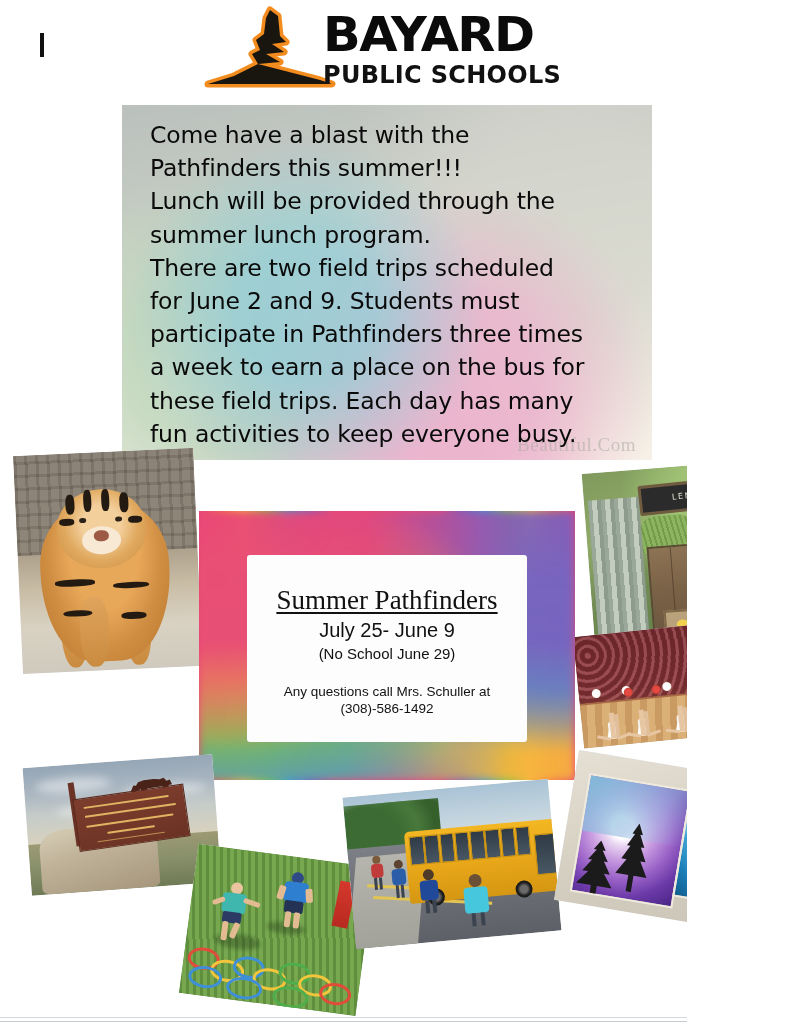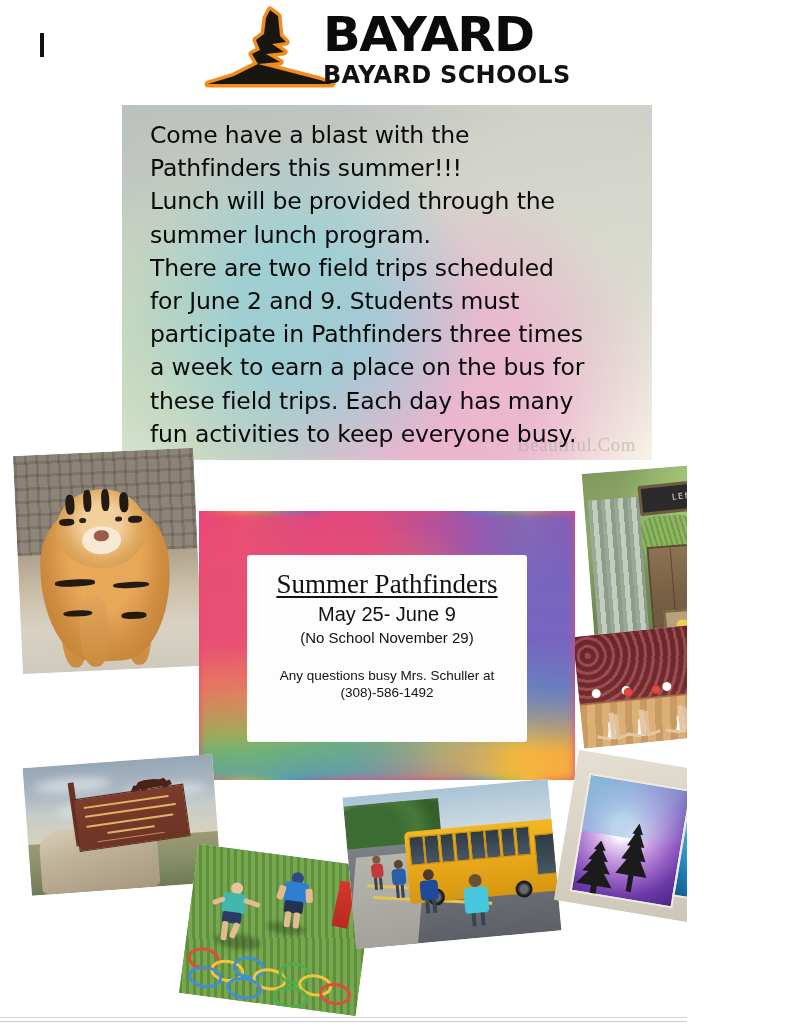--- a/index.html
+++ b/index.html
@@ -297,21 +297,21 @@
   }
   .card-inner{
     position:absolute;left:48px;top:44px;right:48px;bottom:38px;
     background:#fdfdfd;
     z-index:2;
     border-radius:3px;
     filter:blur(0px);
   }
   .card-content{
     position:absolute;left:48px;top:44px;right:48px;bottom:38px;
-    z-index:3;text-align:center;padding-top:14px;
+    z-index:3;text-align:center;padding-top:30px;
   }
   .card-title{
     font-family:"Liberation Serif", serif;
     font-size:27px;font-weight:normal;color:#111;
     text-decoration:underline;
     text-underline-offset:3px;
     letter-spacing:0px;
     line-height:30px;
   }
   .card-dates{
@@ -493,21 +493,21 @@
       <svg viewBox="0 0 140 84" width="140" height="84" aria-hidden="true">
         <g>
           <path d="M70 4 L78 10 L80 30 L86 36 L72 38 L84 46 L66 48 L80 56 L58 58 L120 74 L132 78 L8 78 L34 70 L58 58 L52 48 L60 44 L56 34 L64 28 L66 12 Z" fill="none" stroke="#F28C1E" stroke-width="7" stroke-linejoin="round"></path>
           <path d="M70 4 L78 10 L80 30 L86 36 L72 38 L84 46 L66 48 L80 56 L58 58 L120 74 L132 78 L8 78 L34 70 L58 58 L52 48 L60 44 L56 34 L64 28 L66 12 Z" fill="#19150F"></path>
         </g>
       </svg>
     </div>
 
     <div class="logo-word">
       <div class="logo-bayard">BAYARD</div>
-      <div class="logo-sub">BAYARD SCHOOLS</div>
+      <div class="logo-sub">PUBLIC SCHOOLS</div>
     </div>
   </div>
 
   <div class="intro-panel">
     <div class="intro-bg"></div>
     <div class="intro-watermark">Beautiful.Com</div>
     <div class="intro-text">Come have a blast with the
 Pathfinders this summer!!!
 Lunch will be provided through the
 summer lunch program.
@@ -645,24 +645,24 @@
         <div class="head"></div>
         <div class="hat"></div>
       </div>
     </div>
   </div>
 
   <div class="card-rainbow">
     <div class="card-inner"></div>
     <div class="card-content">
       <div class="card-title">Summer Pathfinders</div>
-      <div class="card-dates">May 25- June 9</div>
-      <div class="card-noschool">(No School November 29)</div>
+      <div class="card-dates">July 25- June 9</div>
+      <div class="card-noschool">(No School June 29)</div>
       <div class="card-contact">
-        <div>Any questions busy Mrs. Schuller at</div>
+        <div>Any questions call Mrs. Schuller at</div>
         <div>(308)-586-1492</div>
       </div>
     </div>
   </div>
 
   <div class="photo ph-wildcat">
     <div class="inner">
       <div class="wc-sky"></div>
       <div class="wc-cloud" style="left:6%;top:10%;width:40%;height:12%;"></div>
       <div class="wc-cloud" style="left:52%;top:20%;width:44%;height:10%;"></div>

